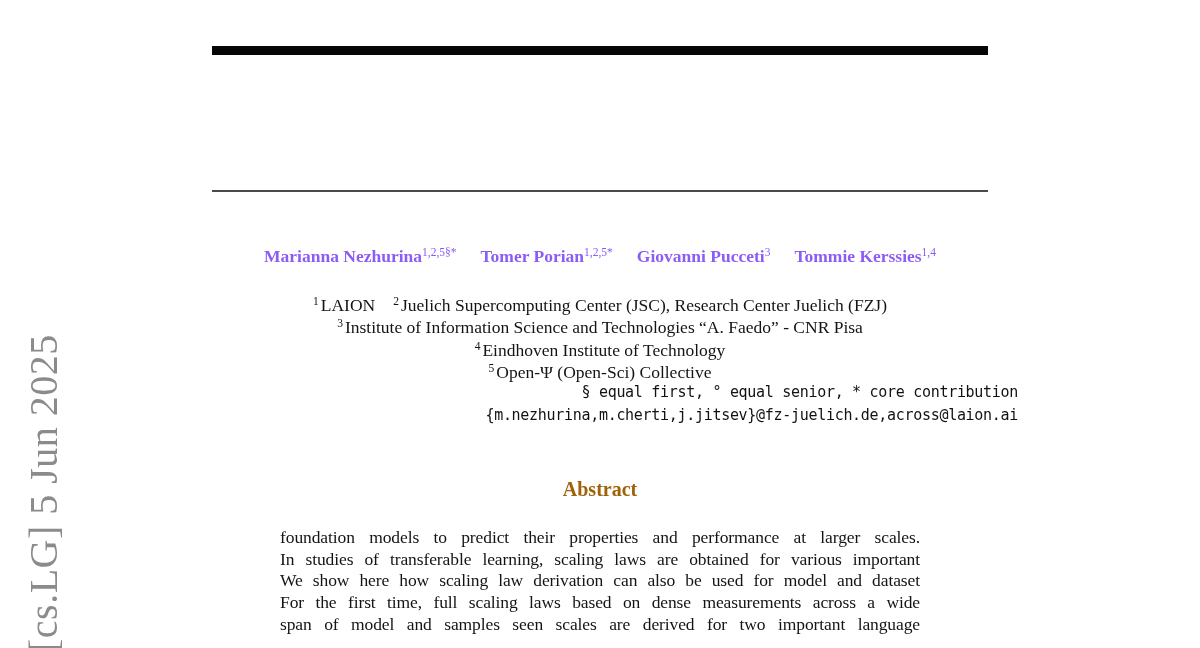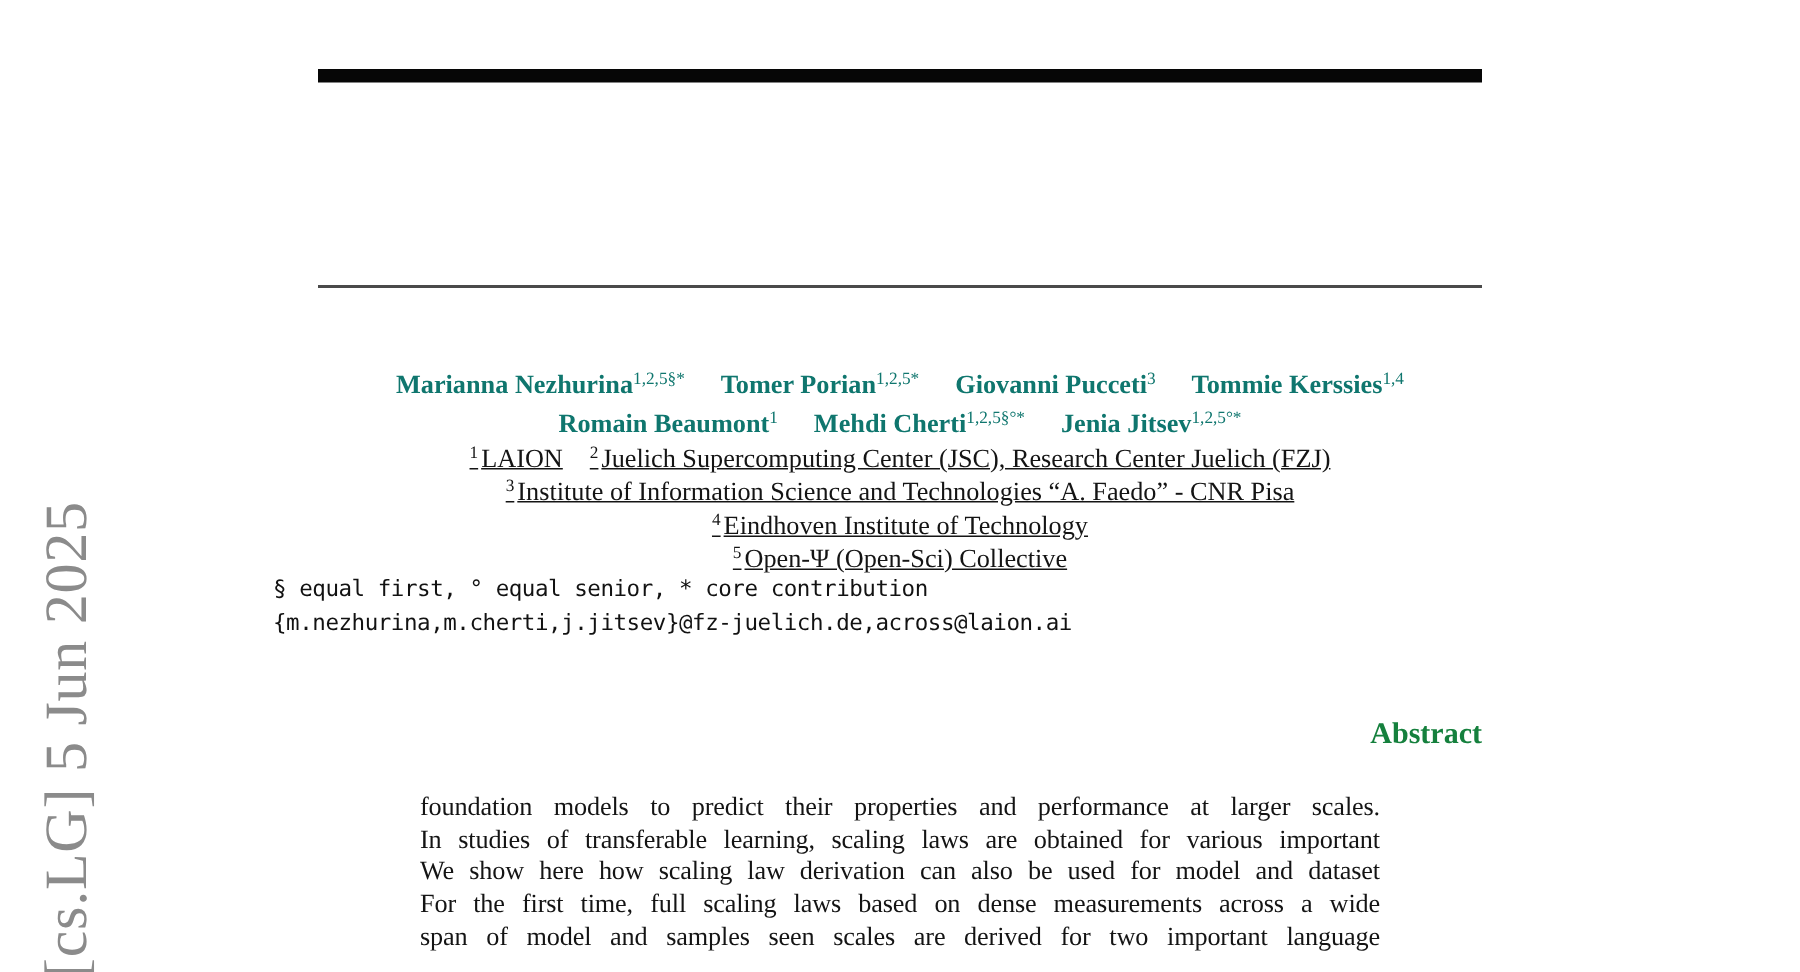--- a/index.html
+++ b/index.html
@@ -18,40 +18,40 @@
   }
   .page{position:absolute;left:212px;top:0;width:776px;height:648px;}
   .top-rule{position:absolute;left:0;top:46px;width:776px;height:9px;background:#060606;}
   .paper-title{
     position:absolute;left:-20px;top:87px;width:816px;text-align:center;
     font-weight:bold;font-size:30px;line-height:38px;letter-spacing:-0.4px;color:#0d0d0d;
   }
   .title-rule{position:absolute;left:0;top:190px;width:776px;height:2px;background:#4a4a4a;}
   .authors{
     position:absolute;left:-30px;top:243px;width:836px;text-align:center;
-    font-weight:bold;font-size:17.5px;line-height:26px;color:#0f766e;
+    font-weight:bold;font-size:17.5px;line-height:26px;color:#8b5cf6;
   }
   .author{margin:0 12px;white-space:nowrap;}
   sup{
     font-weight:400;font-size:11.5px;vertical-align:6px;line-height:0;letter-spacing:0;
   }
   .affils{
     position:absolute;left:-30px;top:294px;width:836px;text-align:center;
     font-size:17.5px;line-height:22.3px;color:#141414;
   }
-  .affil{margin:11px 9px;text-decoration:underline;}
+  .affil{margin:11px 9px;}
   .affil sup{margin-right:2px;}
   .notes{
-    position:absolute;left:-30px;top:381px;width:836px;text-align:left;
+    position:absolute;left:-30px;top:381px;width:836px;text-align:right;
     font-family:"DejaVu Sans Mono", monospace;
     font-size:15px;line-height:22.5px;letter-spacing:-0.3px;color:#121212;
   }
   .abs-head{
-    position:absolute;left:0;top:478px;width:776px;text-align:right;
-    font-weight:bold;font-size:20px;color:#15803d;
+    position:absolute;left:0;top:478px;width:776px;text-align:center;
+    font-weight:bold;font-size:20px;color:#a16207;
   }
   .abstract{
     position:absolute;left:68px;top:527px;width:640px;
     font-size:17.5px;line-height:21.7px;color:#141414;
   }
   .abs-line{
     text-align:justify;text-align-last:justify;letter-spacing:-0.1px;white-space:nowrap;
   }
 </style>
 </head>
@@ -62,23 +62,20 @@
 <div class="page">
 
   <div class="top-rule"></div>
 
 
   <div class="title-rule"></div>
 
   <div class="authors">
     <div>
       <span class="author"><span>Marianna Nezhurina</span><sup>1,2,5§*</sup></span><span class="author"><span>Tomer Porian</span><sup>1,2,5*</sup></span><span class="author"><span>Giovanni Pucceti</span><sup>3</sup></span><span class="author"><span>Tommie Kerssies</span><sup>1,4</sup></span>
-    </div>
-    <div>
-      <span class="author"><span>Romain Beaumont</span><sup>1</sup></span><span class="author"><span>Mehdi Cherti</span><sup>1,2,5§°*</sup></span><span class="author"><span>Jenia Jitsev</span><sup>1,2,5°*</sup></span>
     </div>
   </div>
 
   <div class="affils">
     <div>
       <span class="affil"><sup>1</sup><span>LAION</span></span><span class="affil"><sup>2</sup><span>Juelich Supercomputing Center (JSC), Research Center Juelich (FZJ)</span></span>
     </div>
     <div>
       <span class="affil"><sup>3</sup><span>Institute of Information Science and Technologies “A. Faedo” - CNR Pisa</span></span>
     </div>

